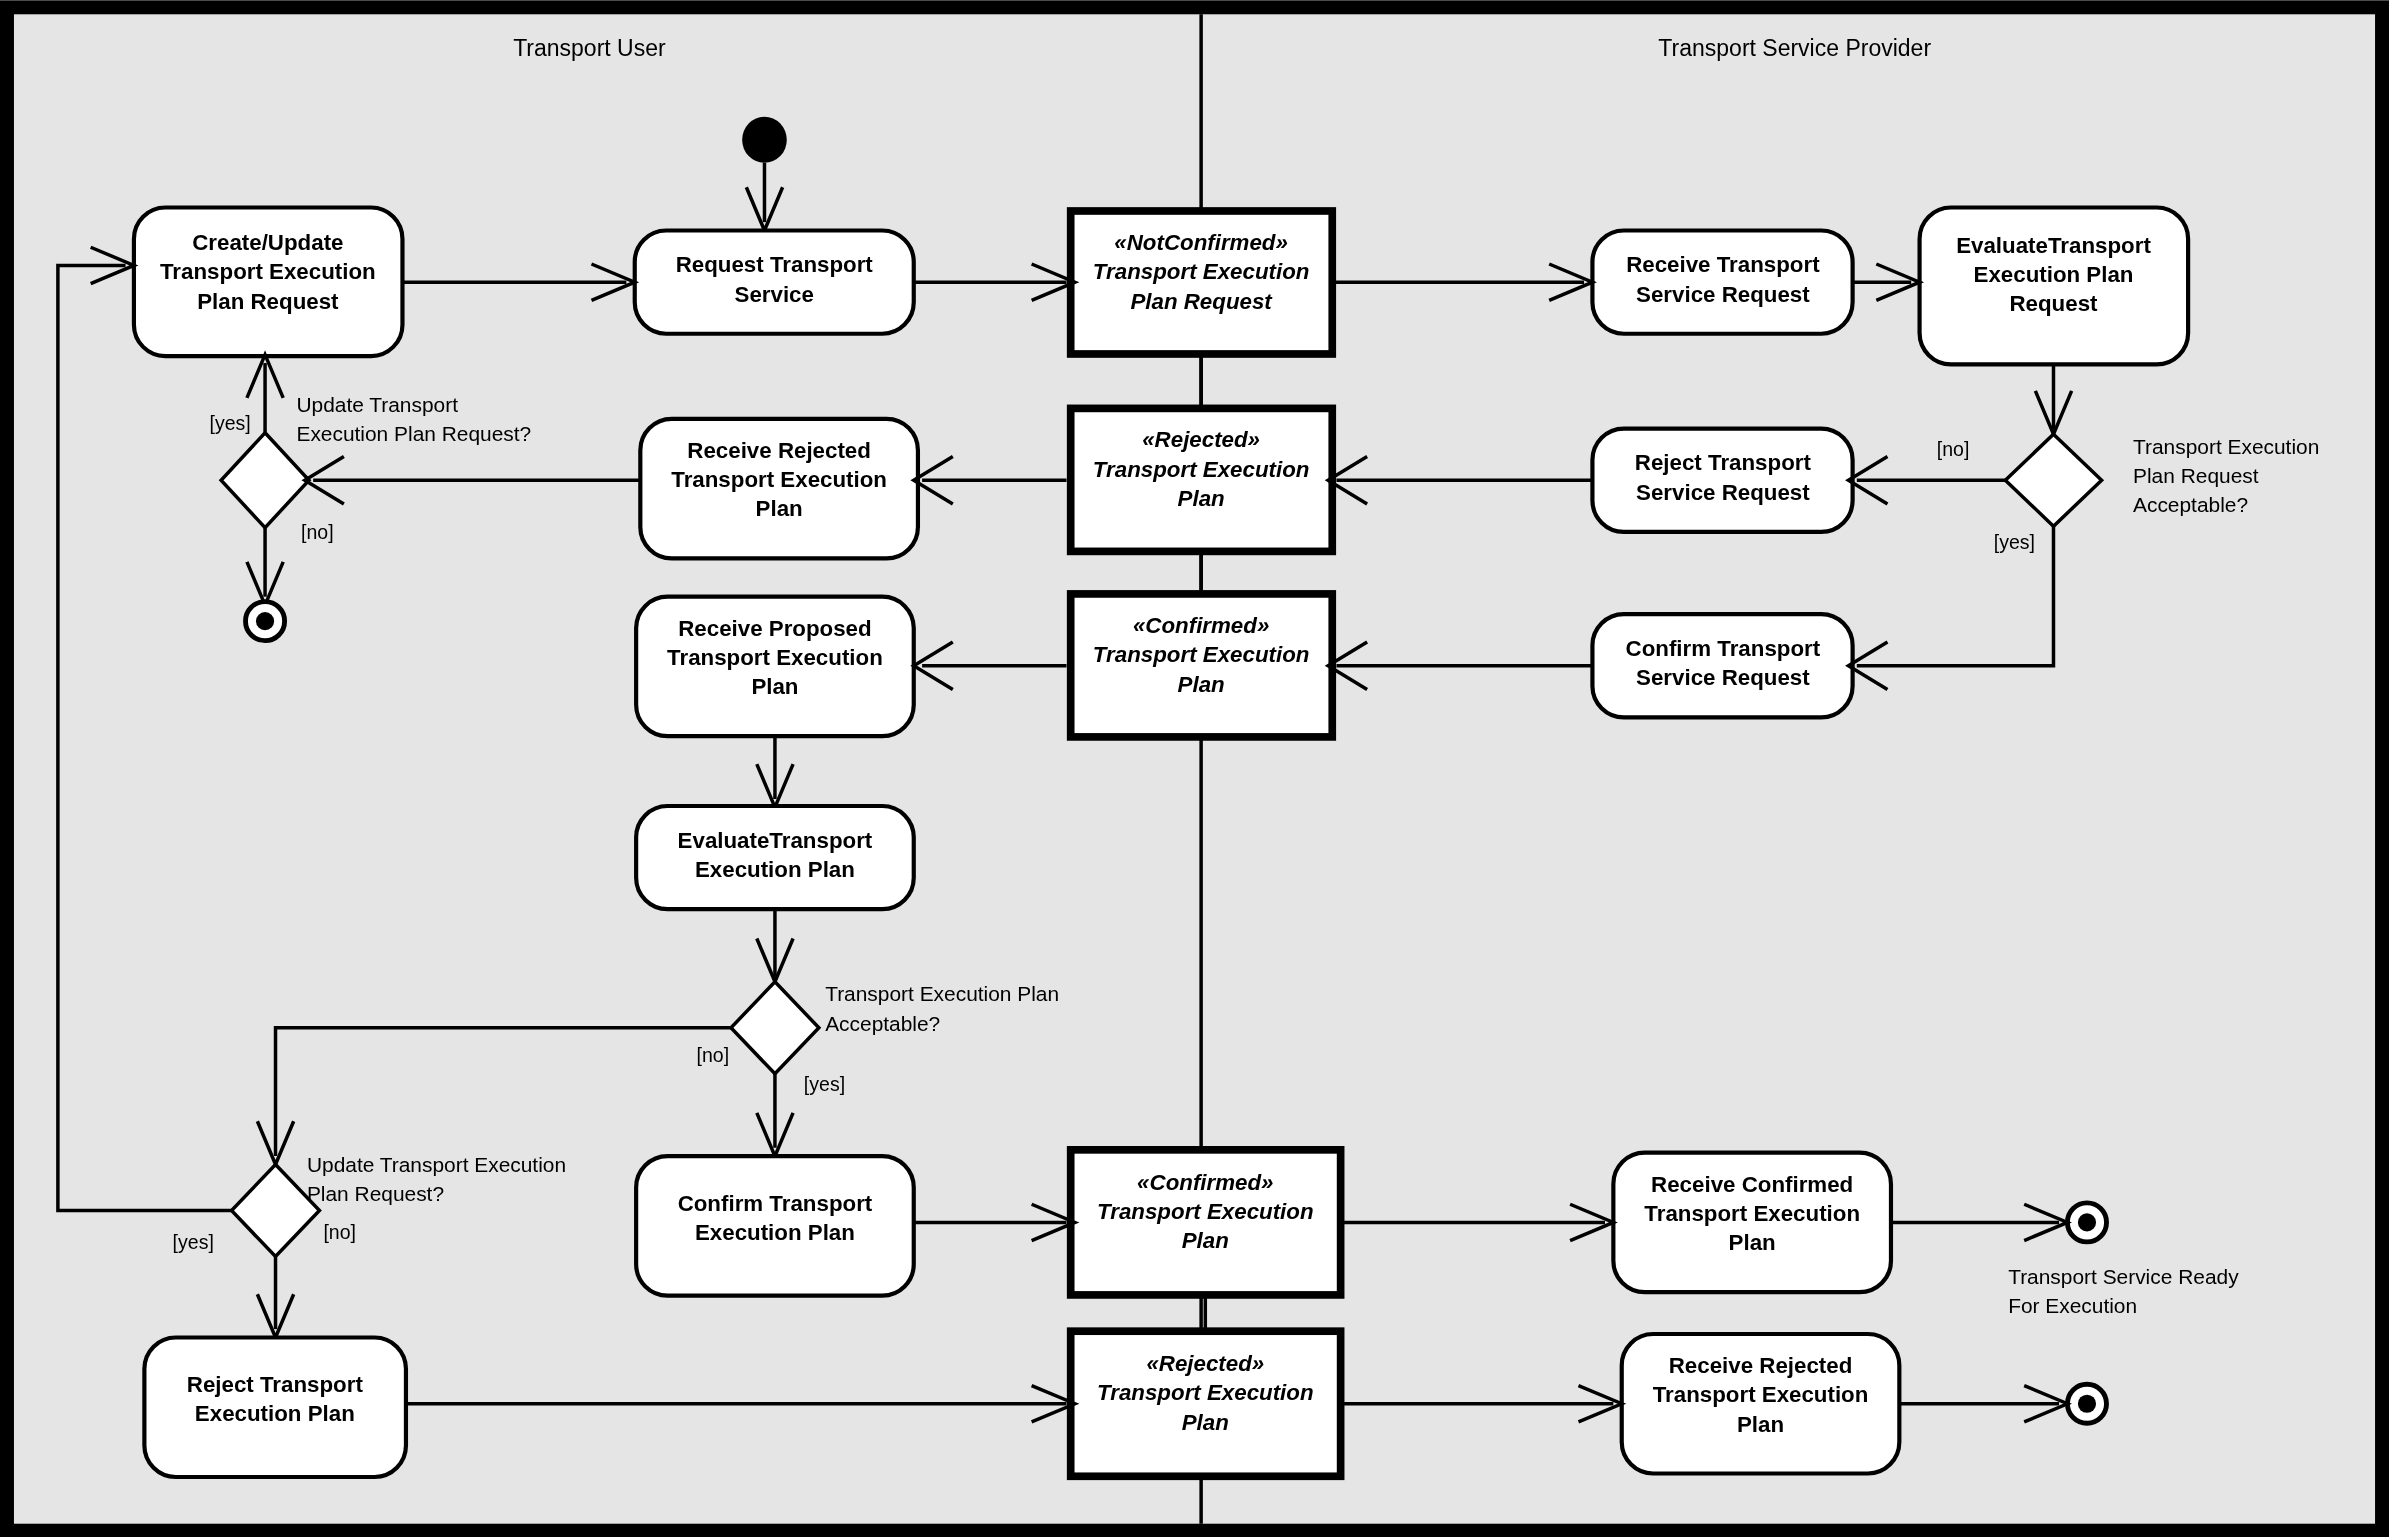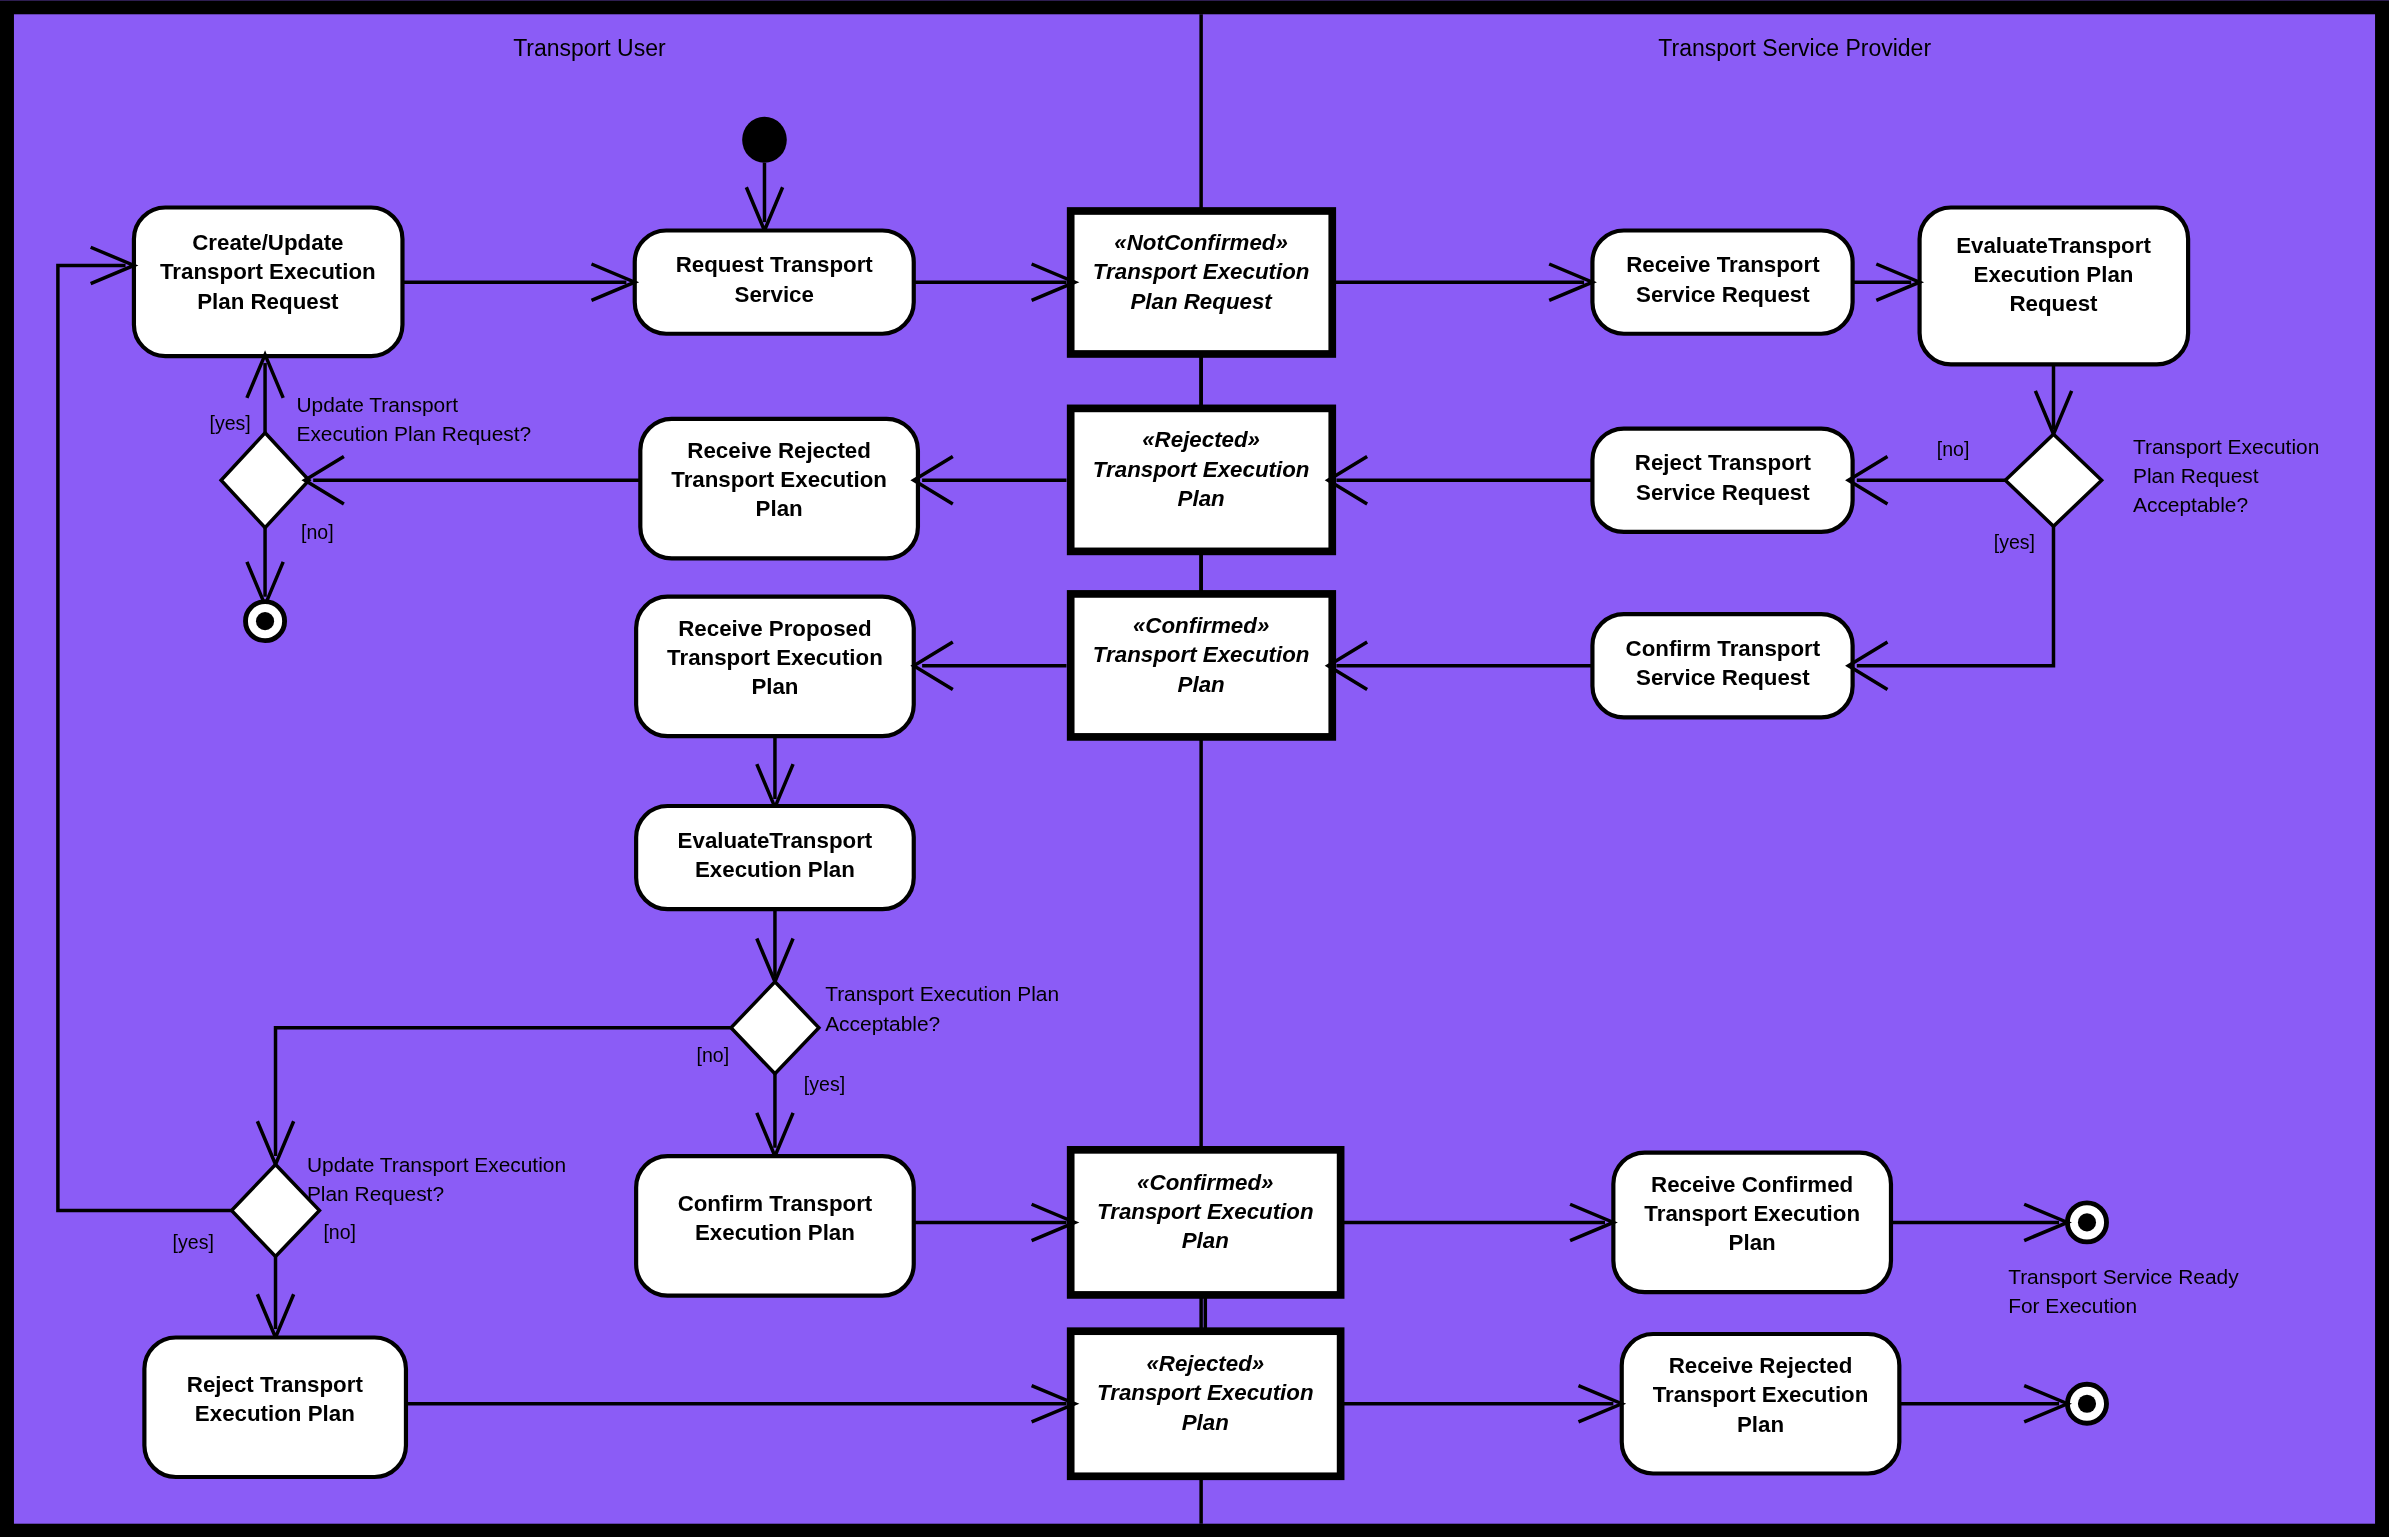--- a/index.html
+++ b/index.html
@@ -5,21 +5,21 @@
   html, body {
     margin: 0;
     padding: 0;
     background: #ffffff;
     font-family: "Liberation Sans", sans-serif;
   }
   #page {
     position: relative;
     width: 2389px;
     height: 1538px;
-    background: #8b5cf6;
+    background: #e5e5e5;
     overflow: hidden;
   }
   svg#diagram {
     position: absolute;
     left: 0;
     top: 0;
     width: 2389px;
     height: 1538px;
     display: block;
   }

